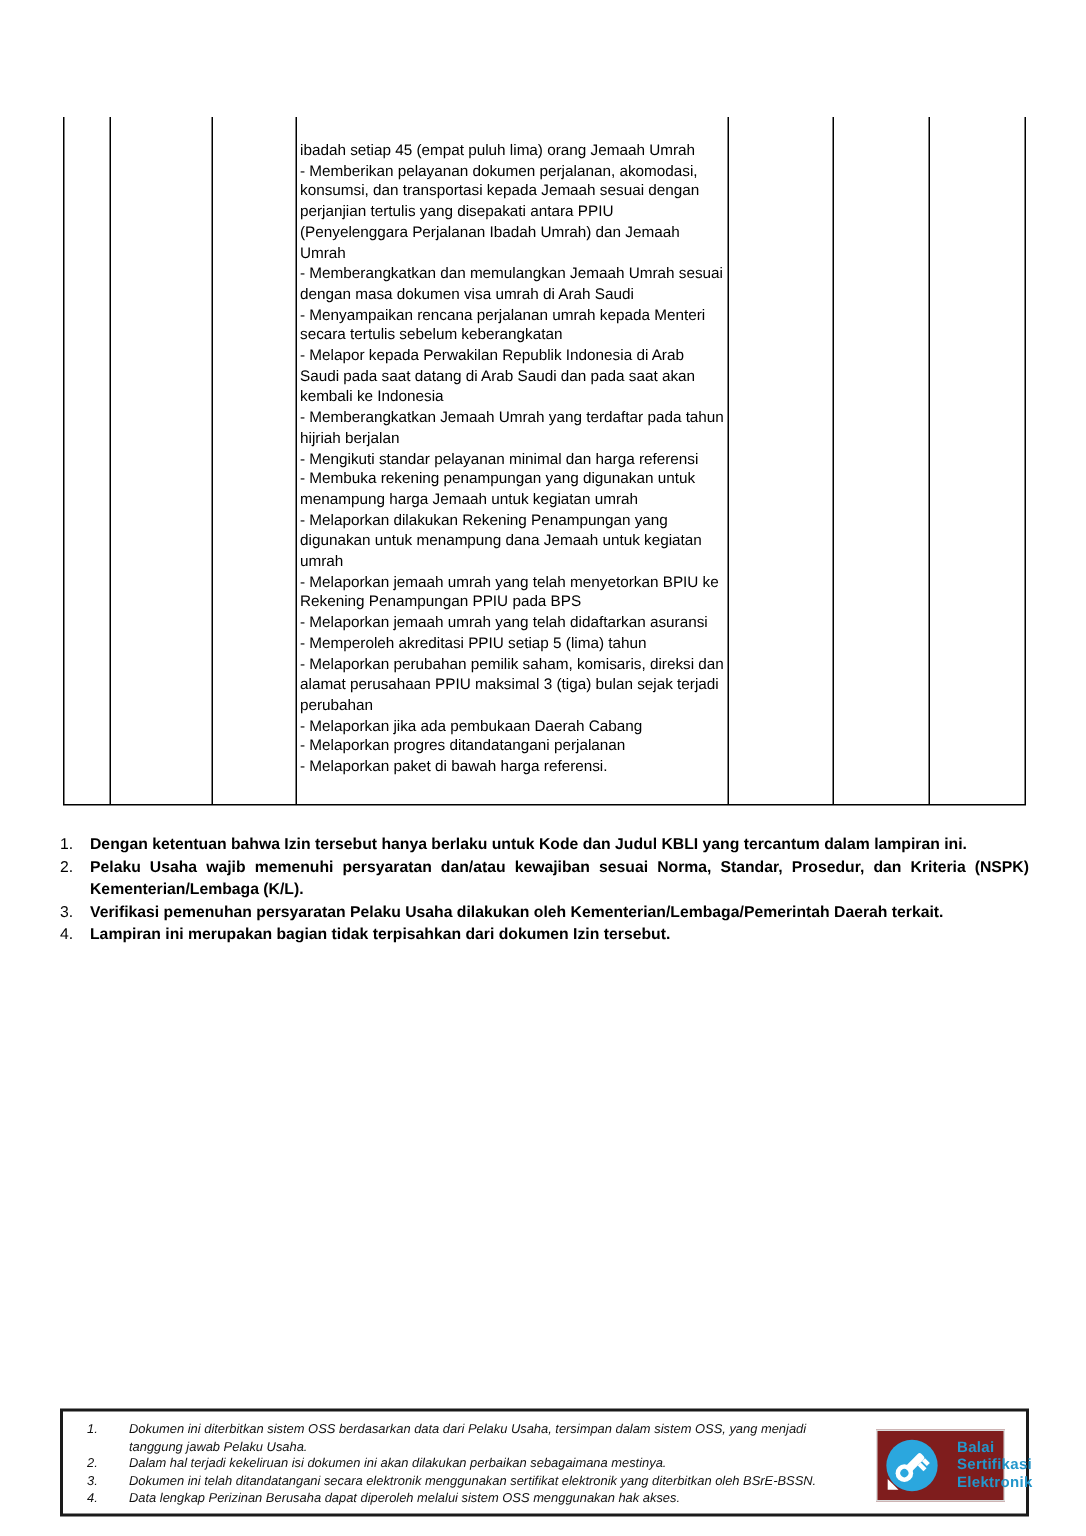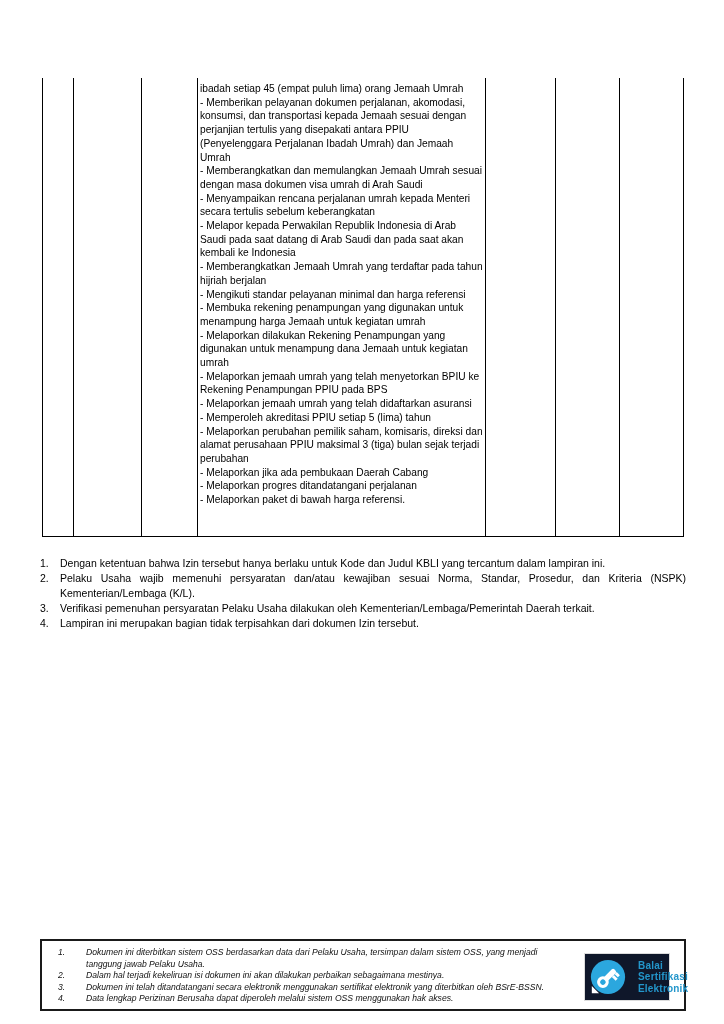--- a/index.html
+++ b/index.html
@@ -26,41 +26,41 @@
   .vr {
     position: absolute;
     top: 0;
     width: 1px;
     height: 100%;
     background: #000;
   }
   .obl-cell {
     position: absolute;
     left: 158px;
-    top: 4px;
+    top: 16px;
     width: 283px;
     height: 452px;
     font-size: 10.2px;
     line-height: 13.7px;
     overflow: hidden;
   }
   .obl-line { white-space: pre-wrap; }
 
   
   .notes {
     position: absolute;
     left: 40px;
     top: 556px;
     width: 646px;
     font-size: 10.5px;
     line-height: 15px;
   }
   .note-row { display: flex; }
   .note-num { width: 20px; flex: 0 0 20px; }
-  .note-text { flex: 1; text-align: justify; }
+  .note-text { flex: 1; text-align: justify; font-weight: bold; }
   .note-text.no-justify { text-align: left; }
 
   
   .footer-box {
     position: absolute;
     left: 40px;
     top: 939px;
     width: 646px;
     height: 72px;
     border: 2px solid #1a1a1a;
@@ -80,21 +80,21 @@
   .disc-num { width: 28px; flex: 0 0 28px; }
   .disc-text { flex: 1; }
 
   
   .logo {
     position: absolute;
     left: 542px;
     top: 12px;
     width: 86px;
     height: 48px;
-    background: #0f172a;
+    background: #7f1d1d;
     border: 1px solid #dcdcdc;
     display: flex;
     align-items: center;
     padding: 12px 5px;
     gap: 6px;
   }
   .logo-icon { width: 36px; height: 36px; flex: 0 0 36px; }
   .logo-sep { width: 1px; height: 34px; background: #cfe9f6; }
   .logo-text {
     font-weight: bold;

